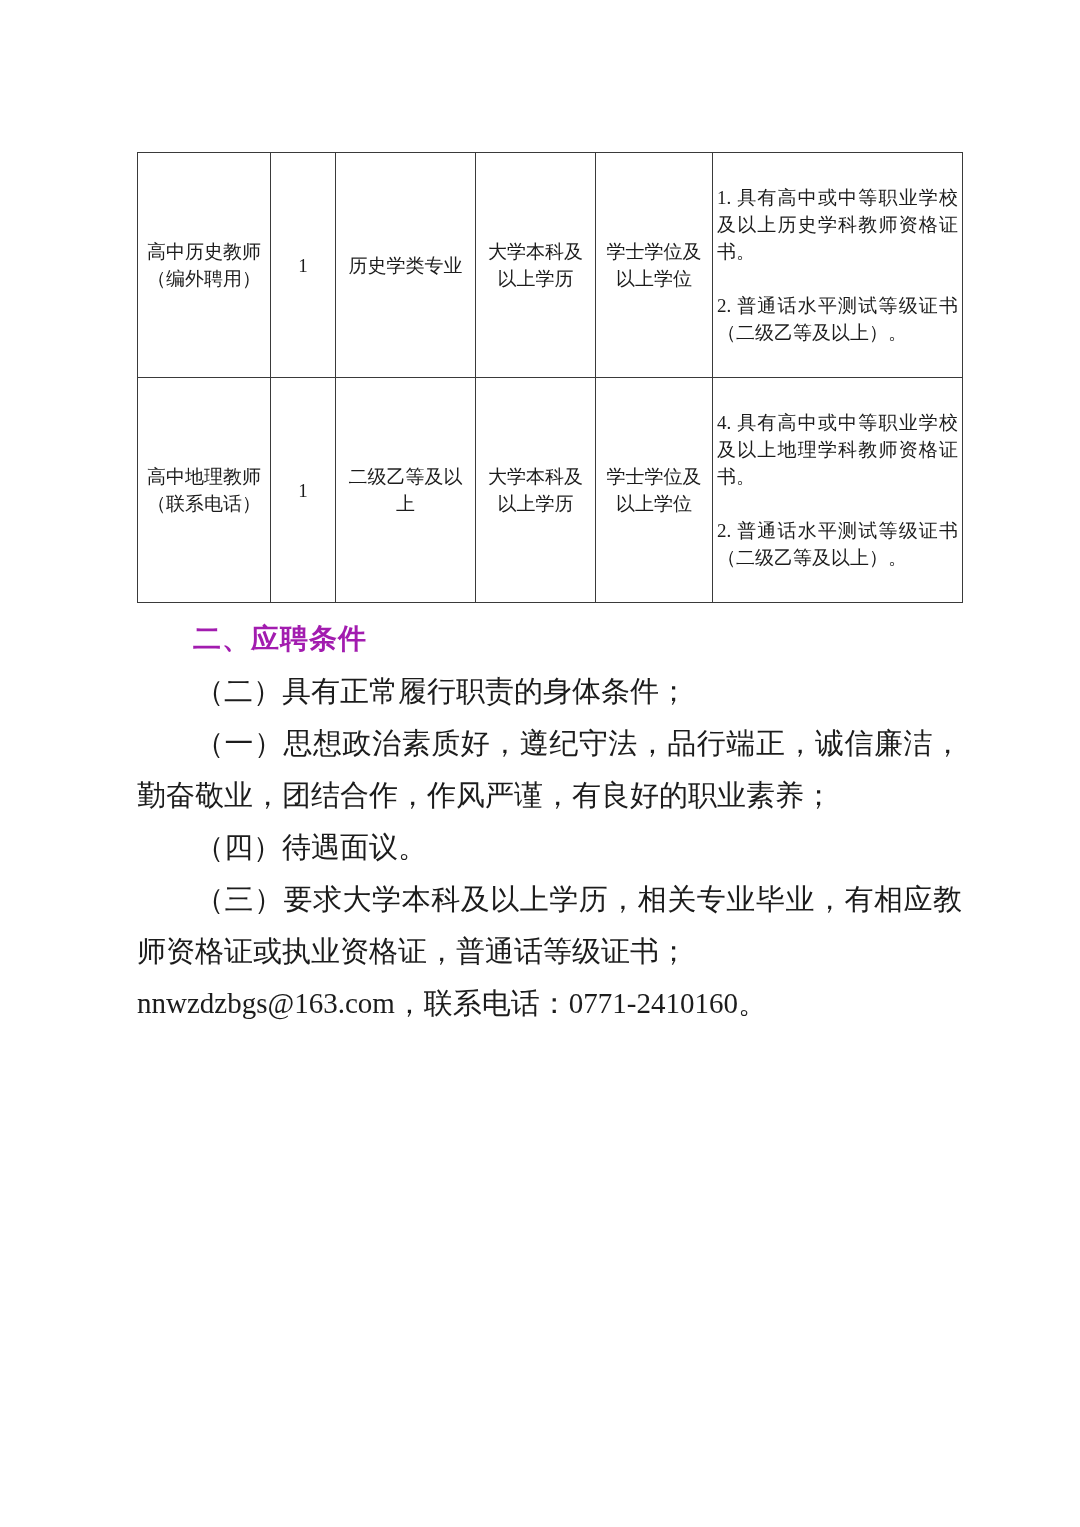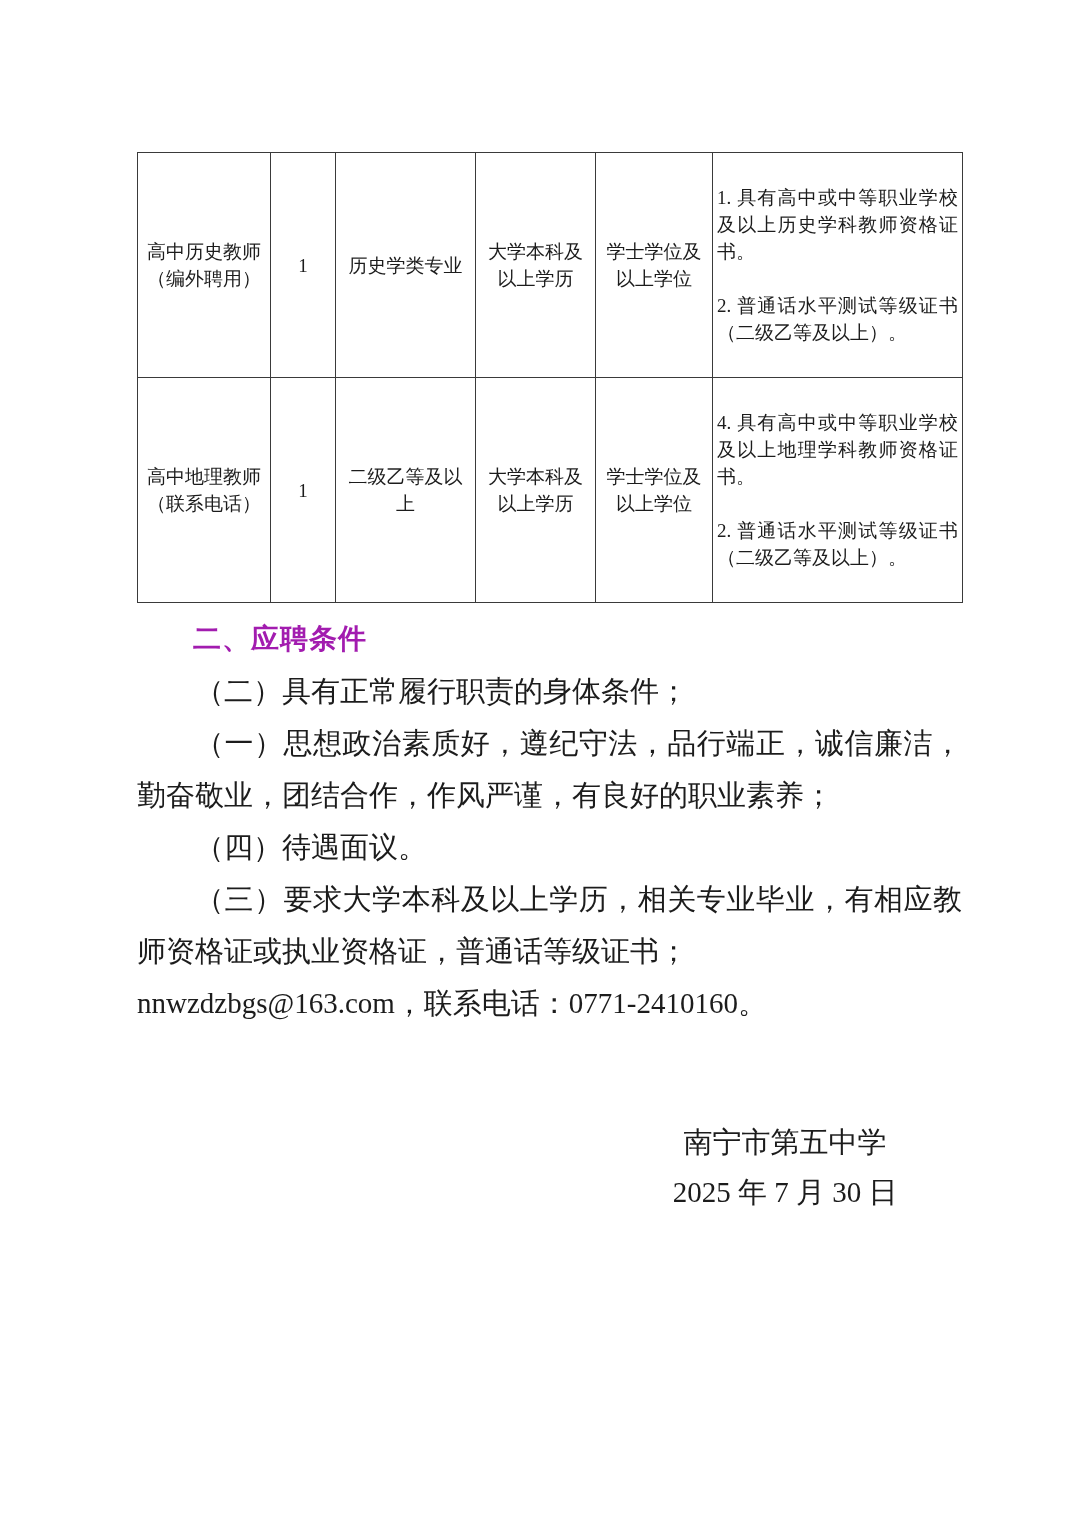--- a/index.html
+++ b/index.html
@@ -128,18 +128,14 @@
   <div class="bodytext">
     <div class="sec-heading">二、应聘条件</div>
     <p class="para">（二）具有正常履行职责的身体条件；</p>
     <p class="para">（一）思想政治素质好，遵纪守法，品行端正，诚信廉洁，勤奋敬业，团结合作，作风严谨，有良好的职业素养；</p>
     <p class="para">（四）待遇面议。</p>
     <p class="para">（三）要求大学本科及以上学历，相关专业毕业，有相应教师资格证或执业资格证，普通话等级证书；</p>
 
     <p class="para contact-line"><span>nnwzdzbgs@163.com</span><span>，联系电话：</span><span>0771-2410160</span><span>。</span></p>
   </div>
 
-  <div class="signature">
-    <div>南宁市第五中学</div>
-    <div>2025 年 7 月 30 日</div>
-  </div>
 
 </div>
 
 </body></html>

